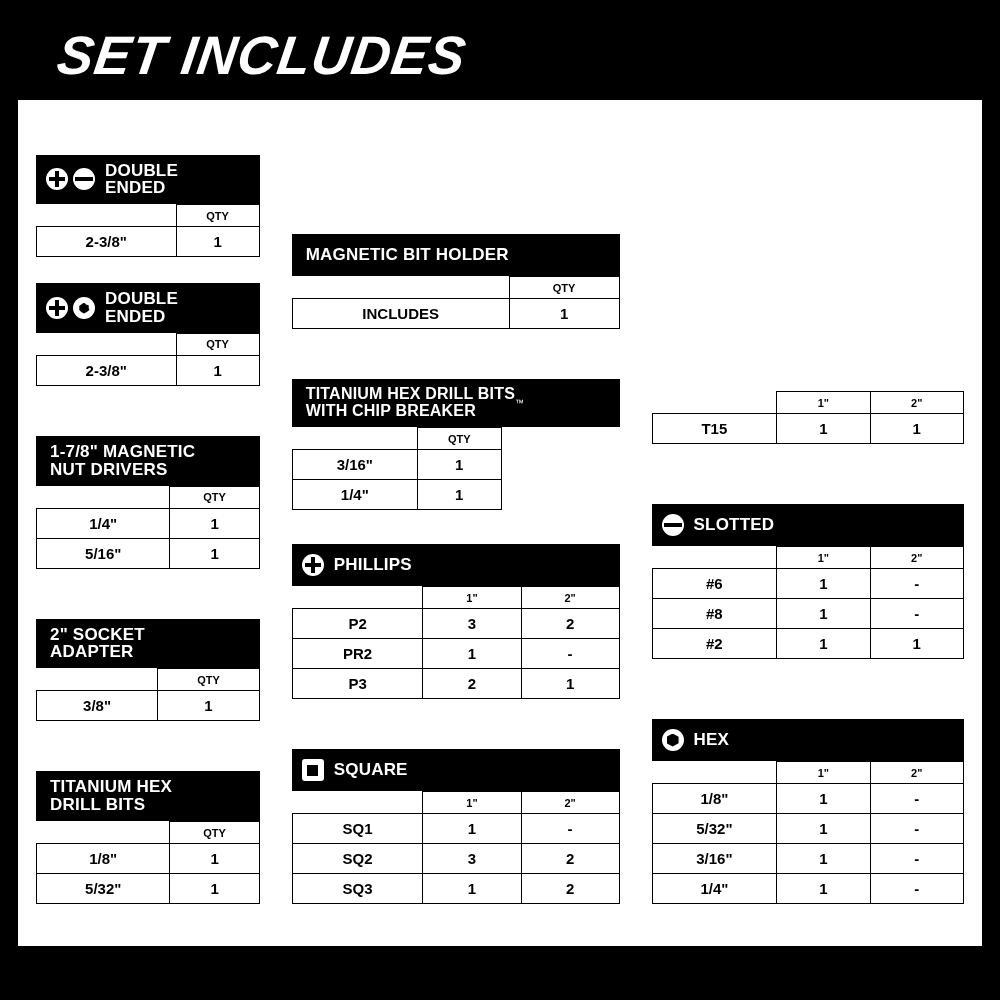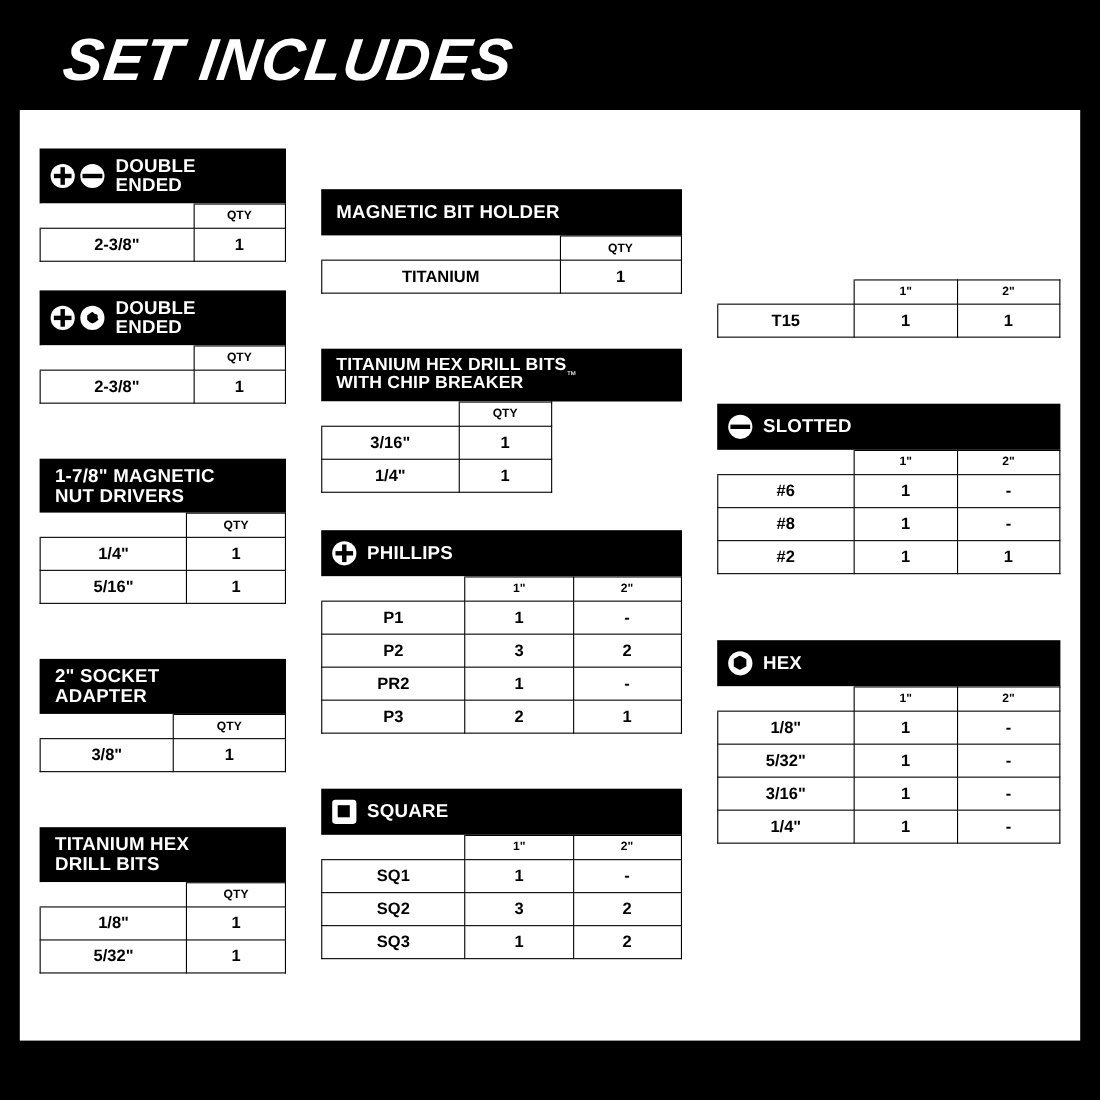--- a/index.html
+++ b/index.html
@@ -32,21 +32,21 @@
     background:#fff;
     width:964px;
     height:846px;
     margin:0 auto;
     padding:16px 18px;
     position:relative;
   }
   .cols {
     display:flex;
     gap:18px;
-    align-items:center;
+    align-items:flex-end;
     height:100%;
   }
   .col { display:flex; flex-direction:column; }
   .col1 { width:232px; }
   .col2 { width:340px; margin-left:14px;}
   .col3 { width:324px; margin-left:14px;}
 
   .tbl { width:100%; margin-bottom:26px; border-collapse:collapse; }
 
   .hdr {
@@ -256,21 +256,21 @@
           <div class="hdr hdr-plain">
             <span class="hdr-title">MAGNETIC BIT HOLDER</span>
           </div>
           <table class="grid">
             <tbody>
                 <tr class="qtyrow">
               <th class="blank noborder-tl"></th>
               <th style="width:110px">QTY</th>
             </tr>
             <tr>
-              <td>TITANIUM</td>
+              <td>INCLUDES</td>
               <td>1</td>
             </tr>
           </tbody>
             </table>
         </div>
 
         <div class="tbl">
           <div class="hdr hdr-plain">
             <span class="hdr-title small">TITANIUM HEX DRILL BITS
 WITH CHIP BREAKER</span>
@@ -302,25 +302,20 @@
             <span class="hdr-title">PHILLIPS</span>
           </div>
           <table class="grid">
             <tbody>
                 <tr class="qtyrow">
               <th class="blank noborder-tl" style="width:40%"></th>
               <th>1"</th>
               <th>2"</th>
             </tr>
             <tr>
-              <td>P1</td>
-              <td>1</td>
-              <td>-</td>
-            </tr>
-            <tr>
               <td>P2</td>
               <td>3</td>
               <td>2</td>
             </tr>
             <tr>
               <td>PR2</td>
               <td>1</td>
               <td>-</td>
             </tr>
             <tr>

